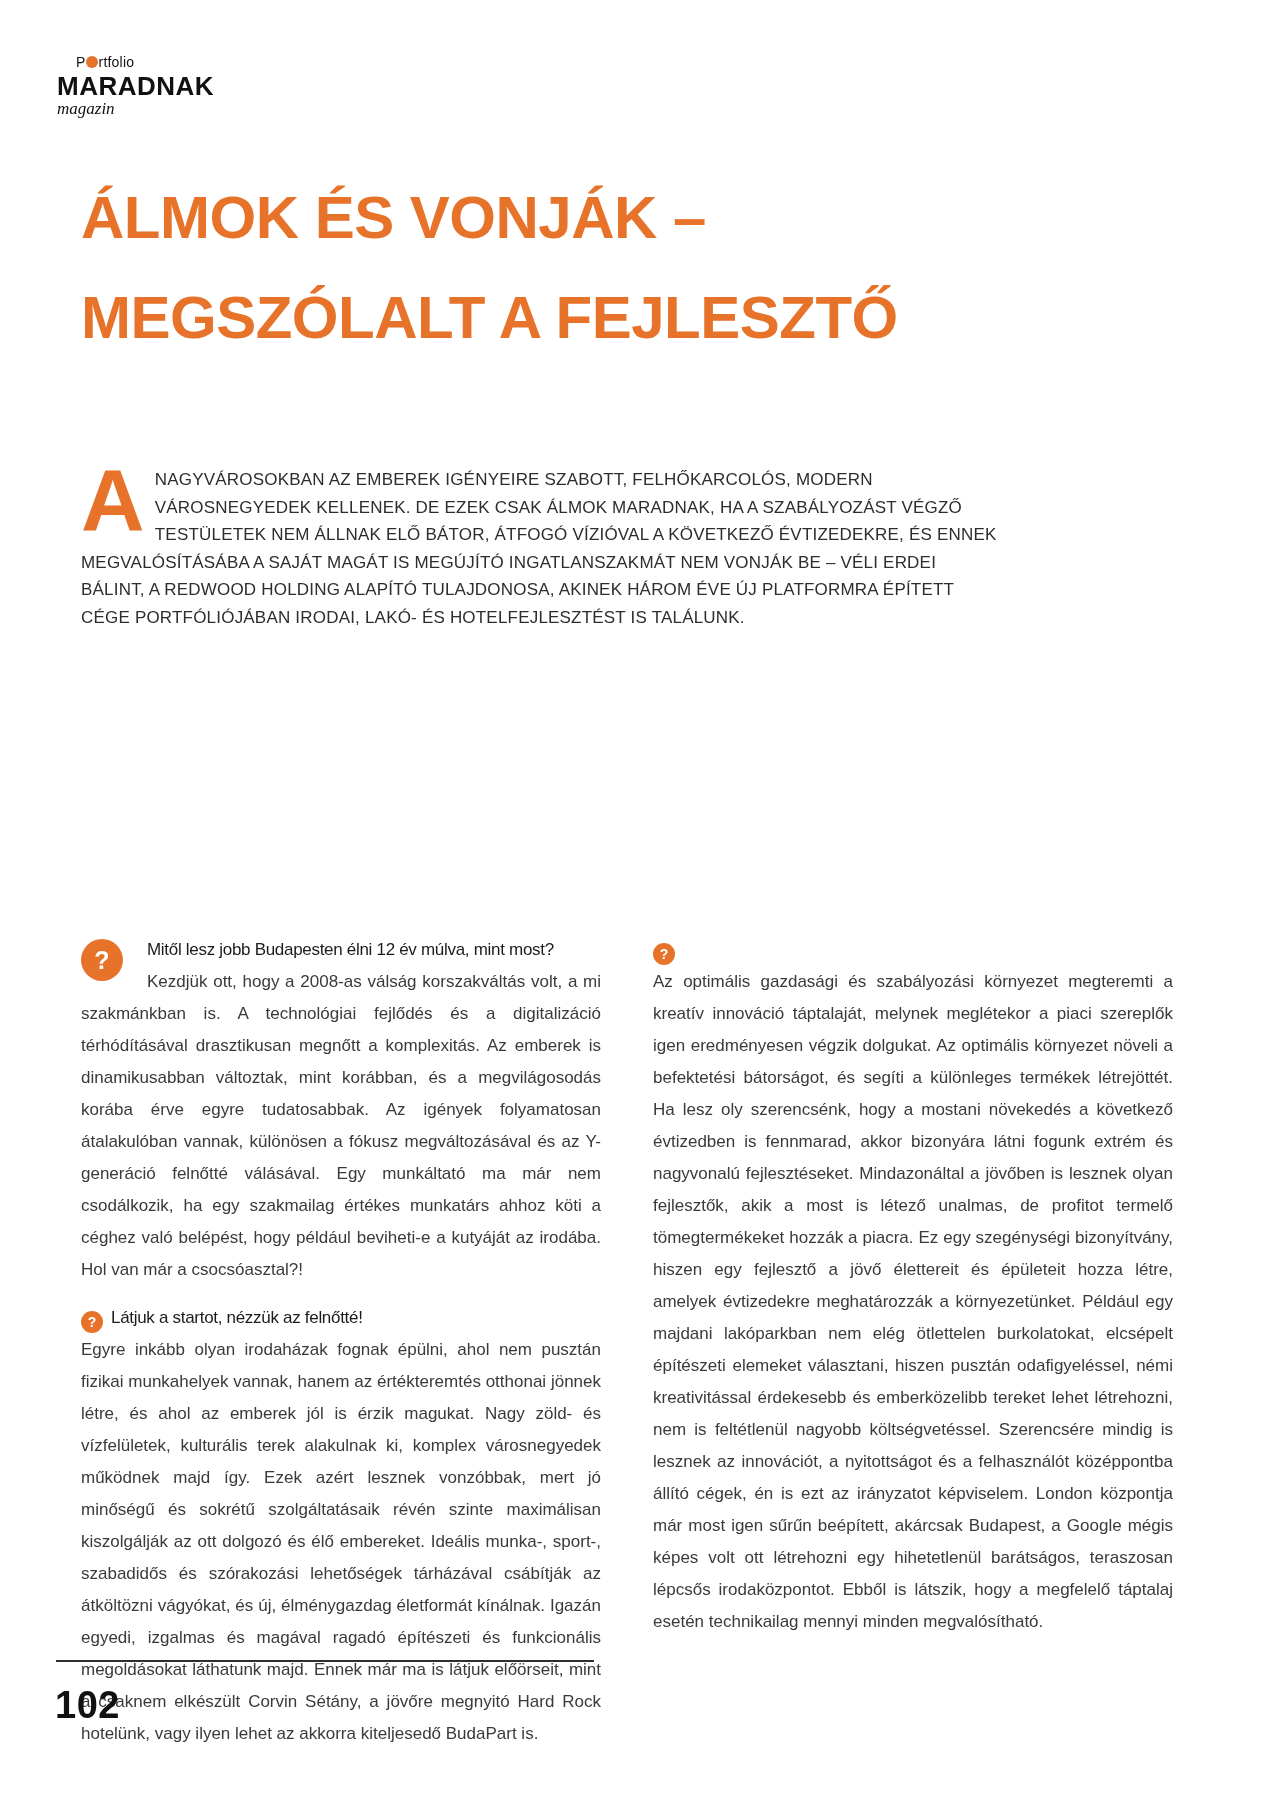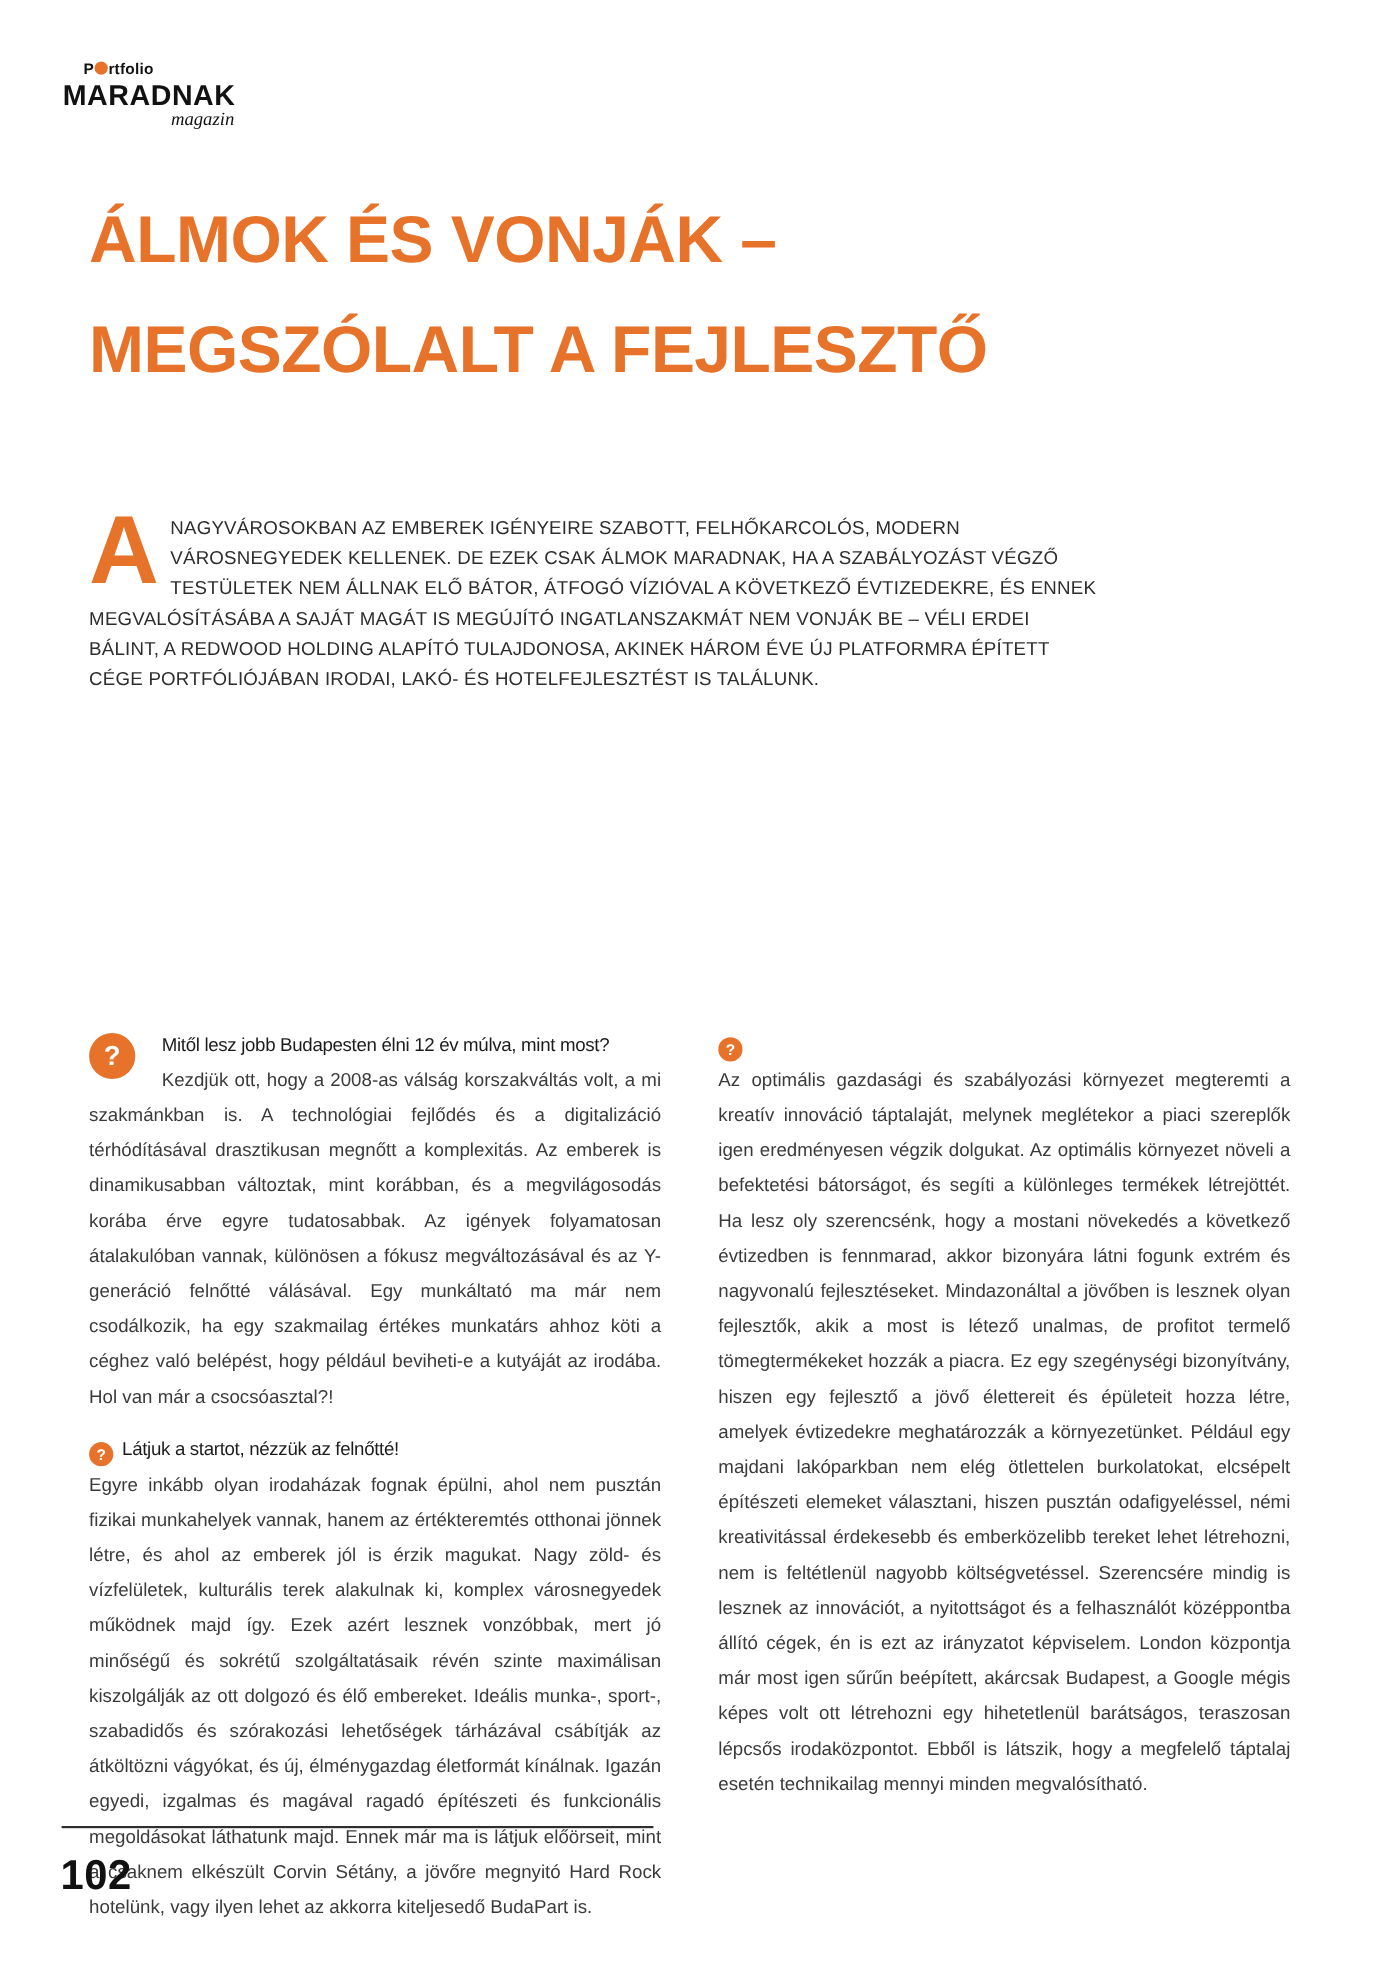--- a/index.html
+++ b/index.html
@@ -5,26 +5,26 @@
   :root { --accent:#e7732b; --body:#3a3a3a; --dark:#1c1c1c; }
   * { margin:0; padding:0; box-sizing:border-box; }
   html,body { background:#ffffff; }
   body {
     width:1273px; height:1800px; position:relative; overflow:hidden;
     font-family:"Liberation Sans", sans-serif; color:var(--body);
   }
 
   
   .masthead { position:absolute; left:57px; top:54px; width:160px; }
-  .brand-line { font-size:14px; font-weight:700; color:#111; letter-spacing:.2px;padding-left:19px; }
+  .brand-line { font-size:14px; font-weight:400; color:#111; letter-spacing:.2px;padding-left:19px; }
   .brand-dot { display:inline-block; width:12px; height:12px; border-radius:50%;
                background:var(--accent); vertical-align:-1px; margin:0 .5px; }
   .brand-title { font-size:26px; font-weight:800; color:#111; letter-spacing:.5px; margin-top:1px; }
   .brand-sub { font-family:"Liberation Serif", serif; font-style:italic; font-size:17px;
-               color:#111; text-align:right; margin-top:-3px; padding-right:4px; }
+               color:#111; margin-top:-3px; padding-right:4px; }
 
   
   .headline { position:absolute; left:81px; top:168px; width:1100px;
               color:var(--accent); font-weight:800; font-size:60px; line-height:100px;
               letter-spacing:-.5px; }
 
   
   .lead { position:absolute; left:81px; top:466px; width:916px;
           font-size:17px; line-height:27.5px; font-weight:500; color:#2d2d2d;
           letter-spacing:.2px; }

